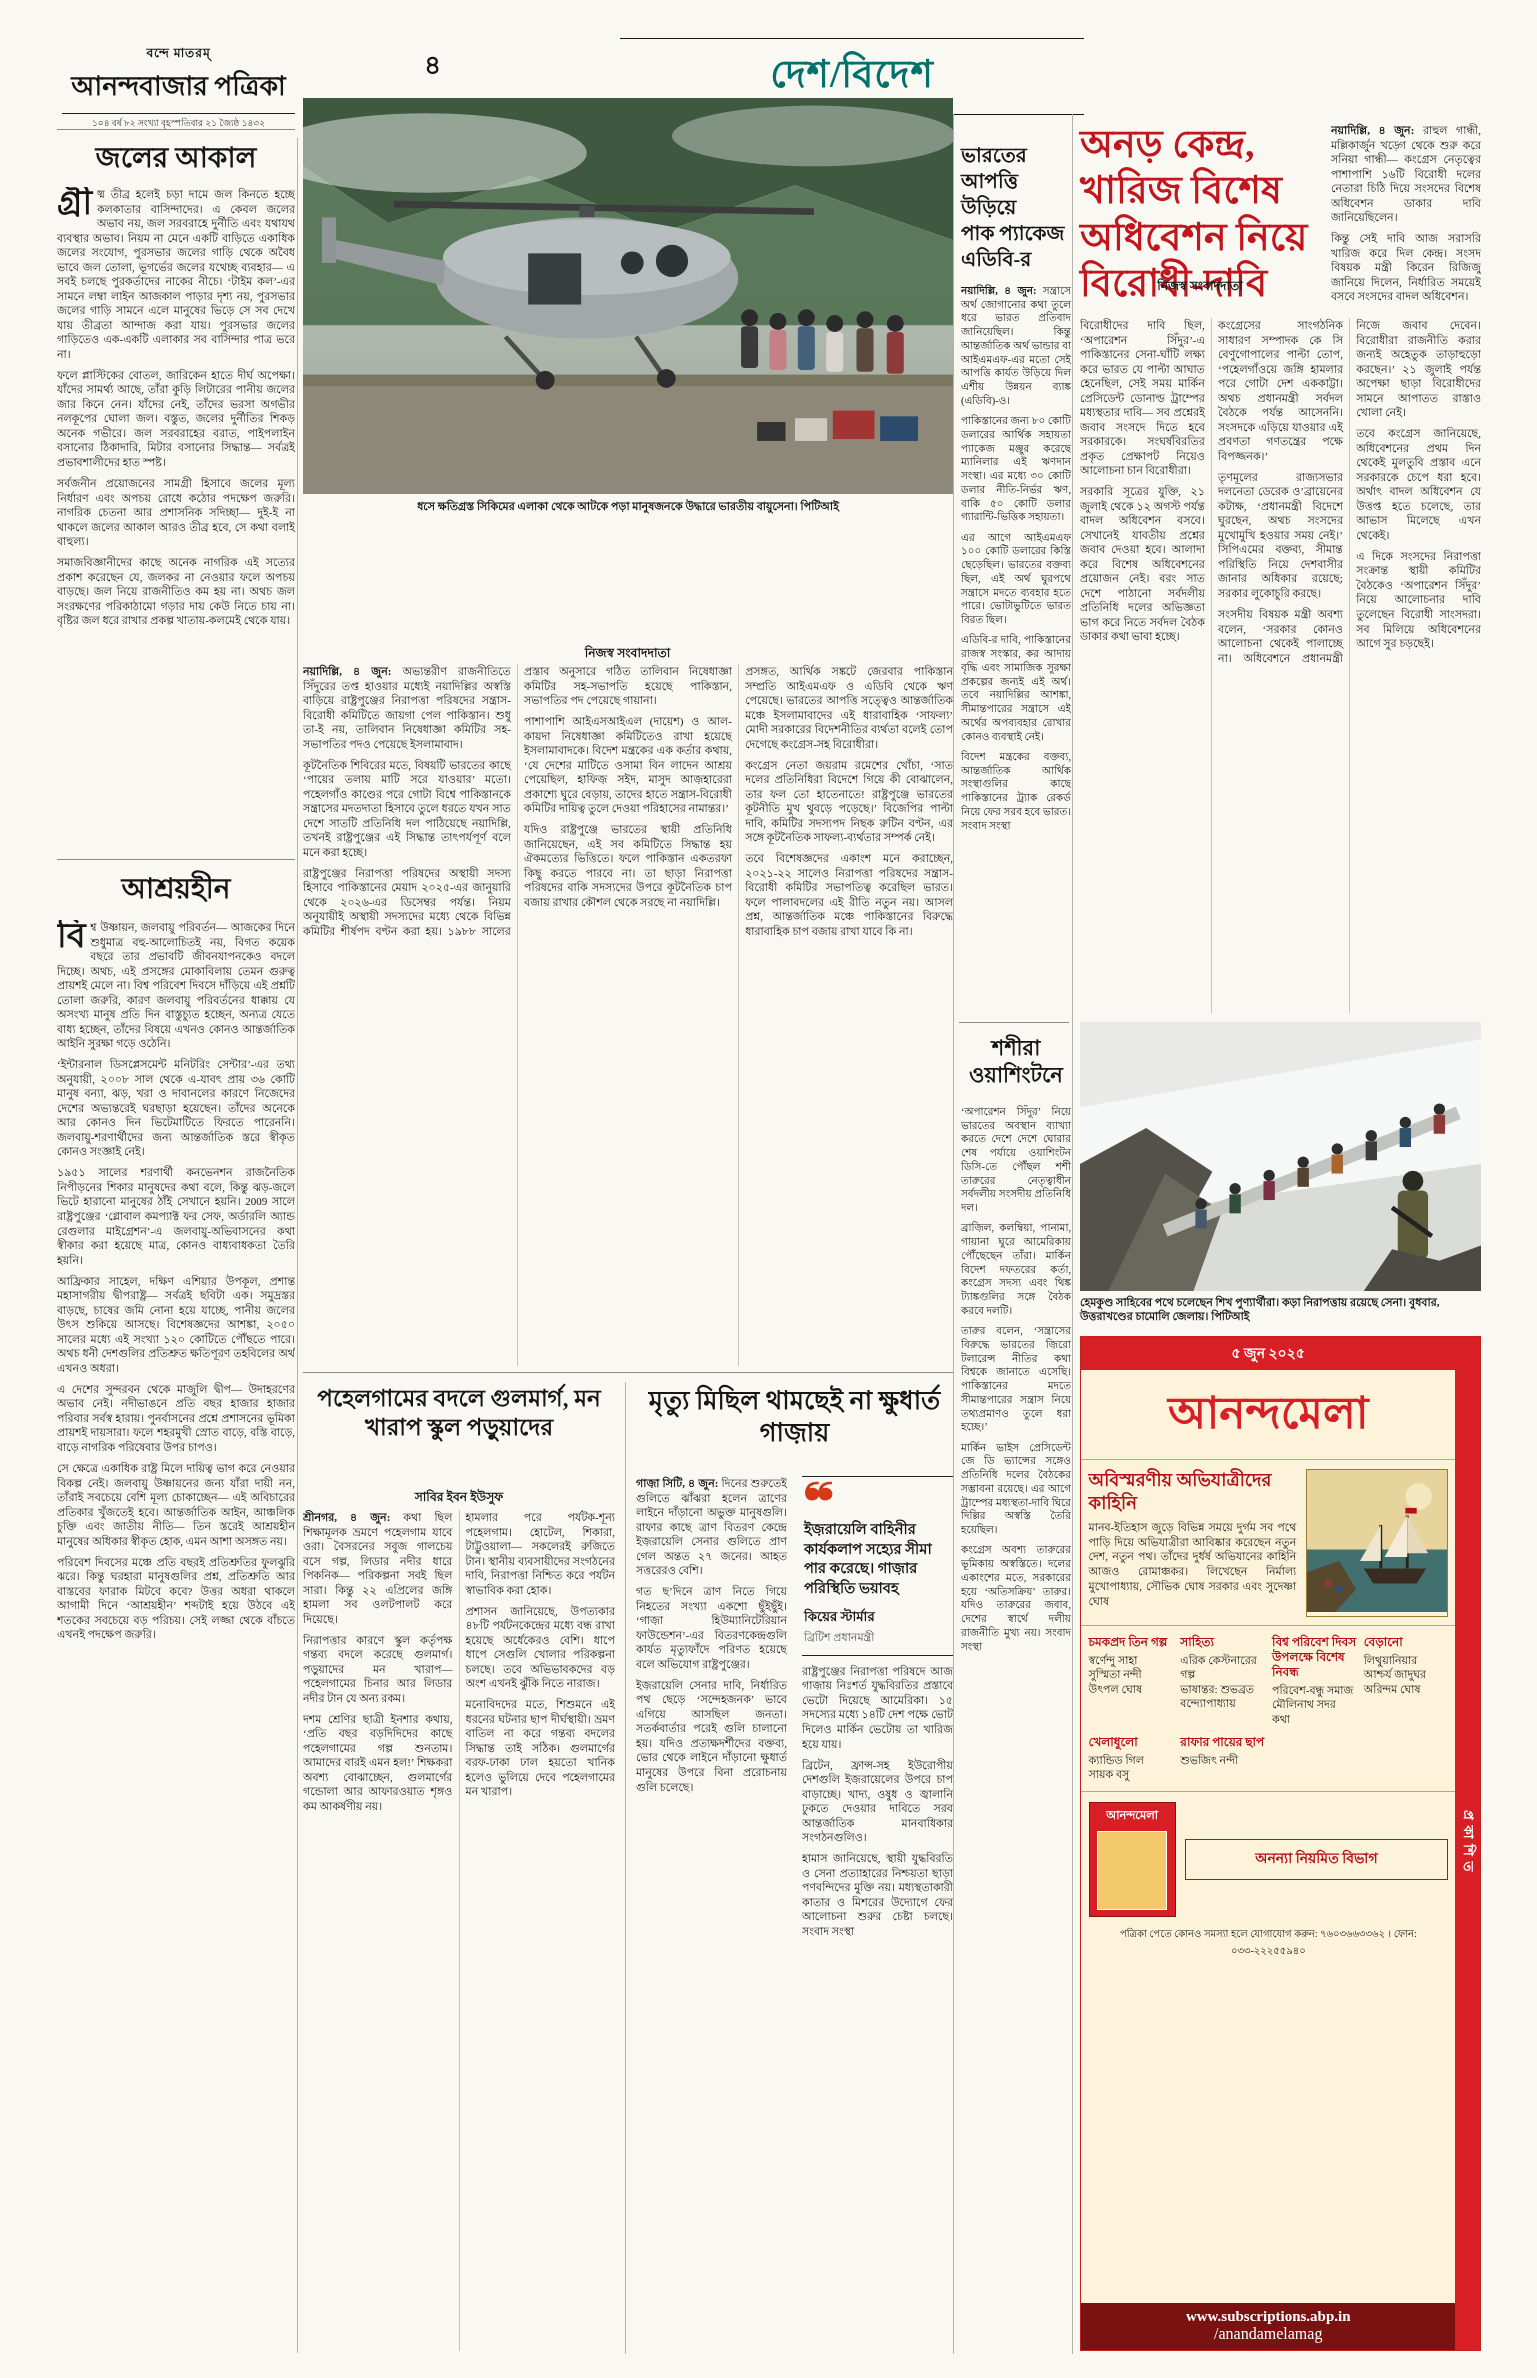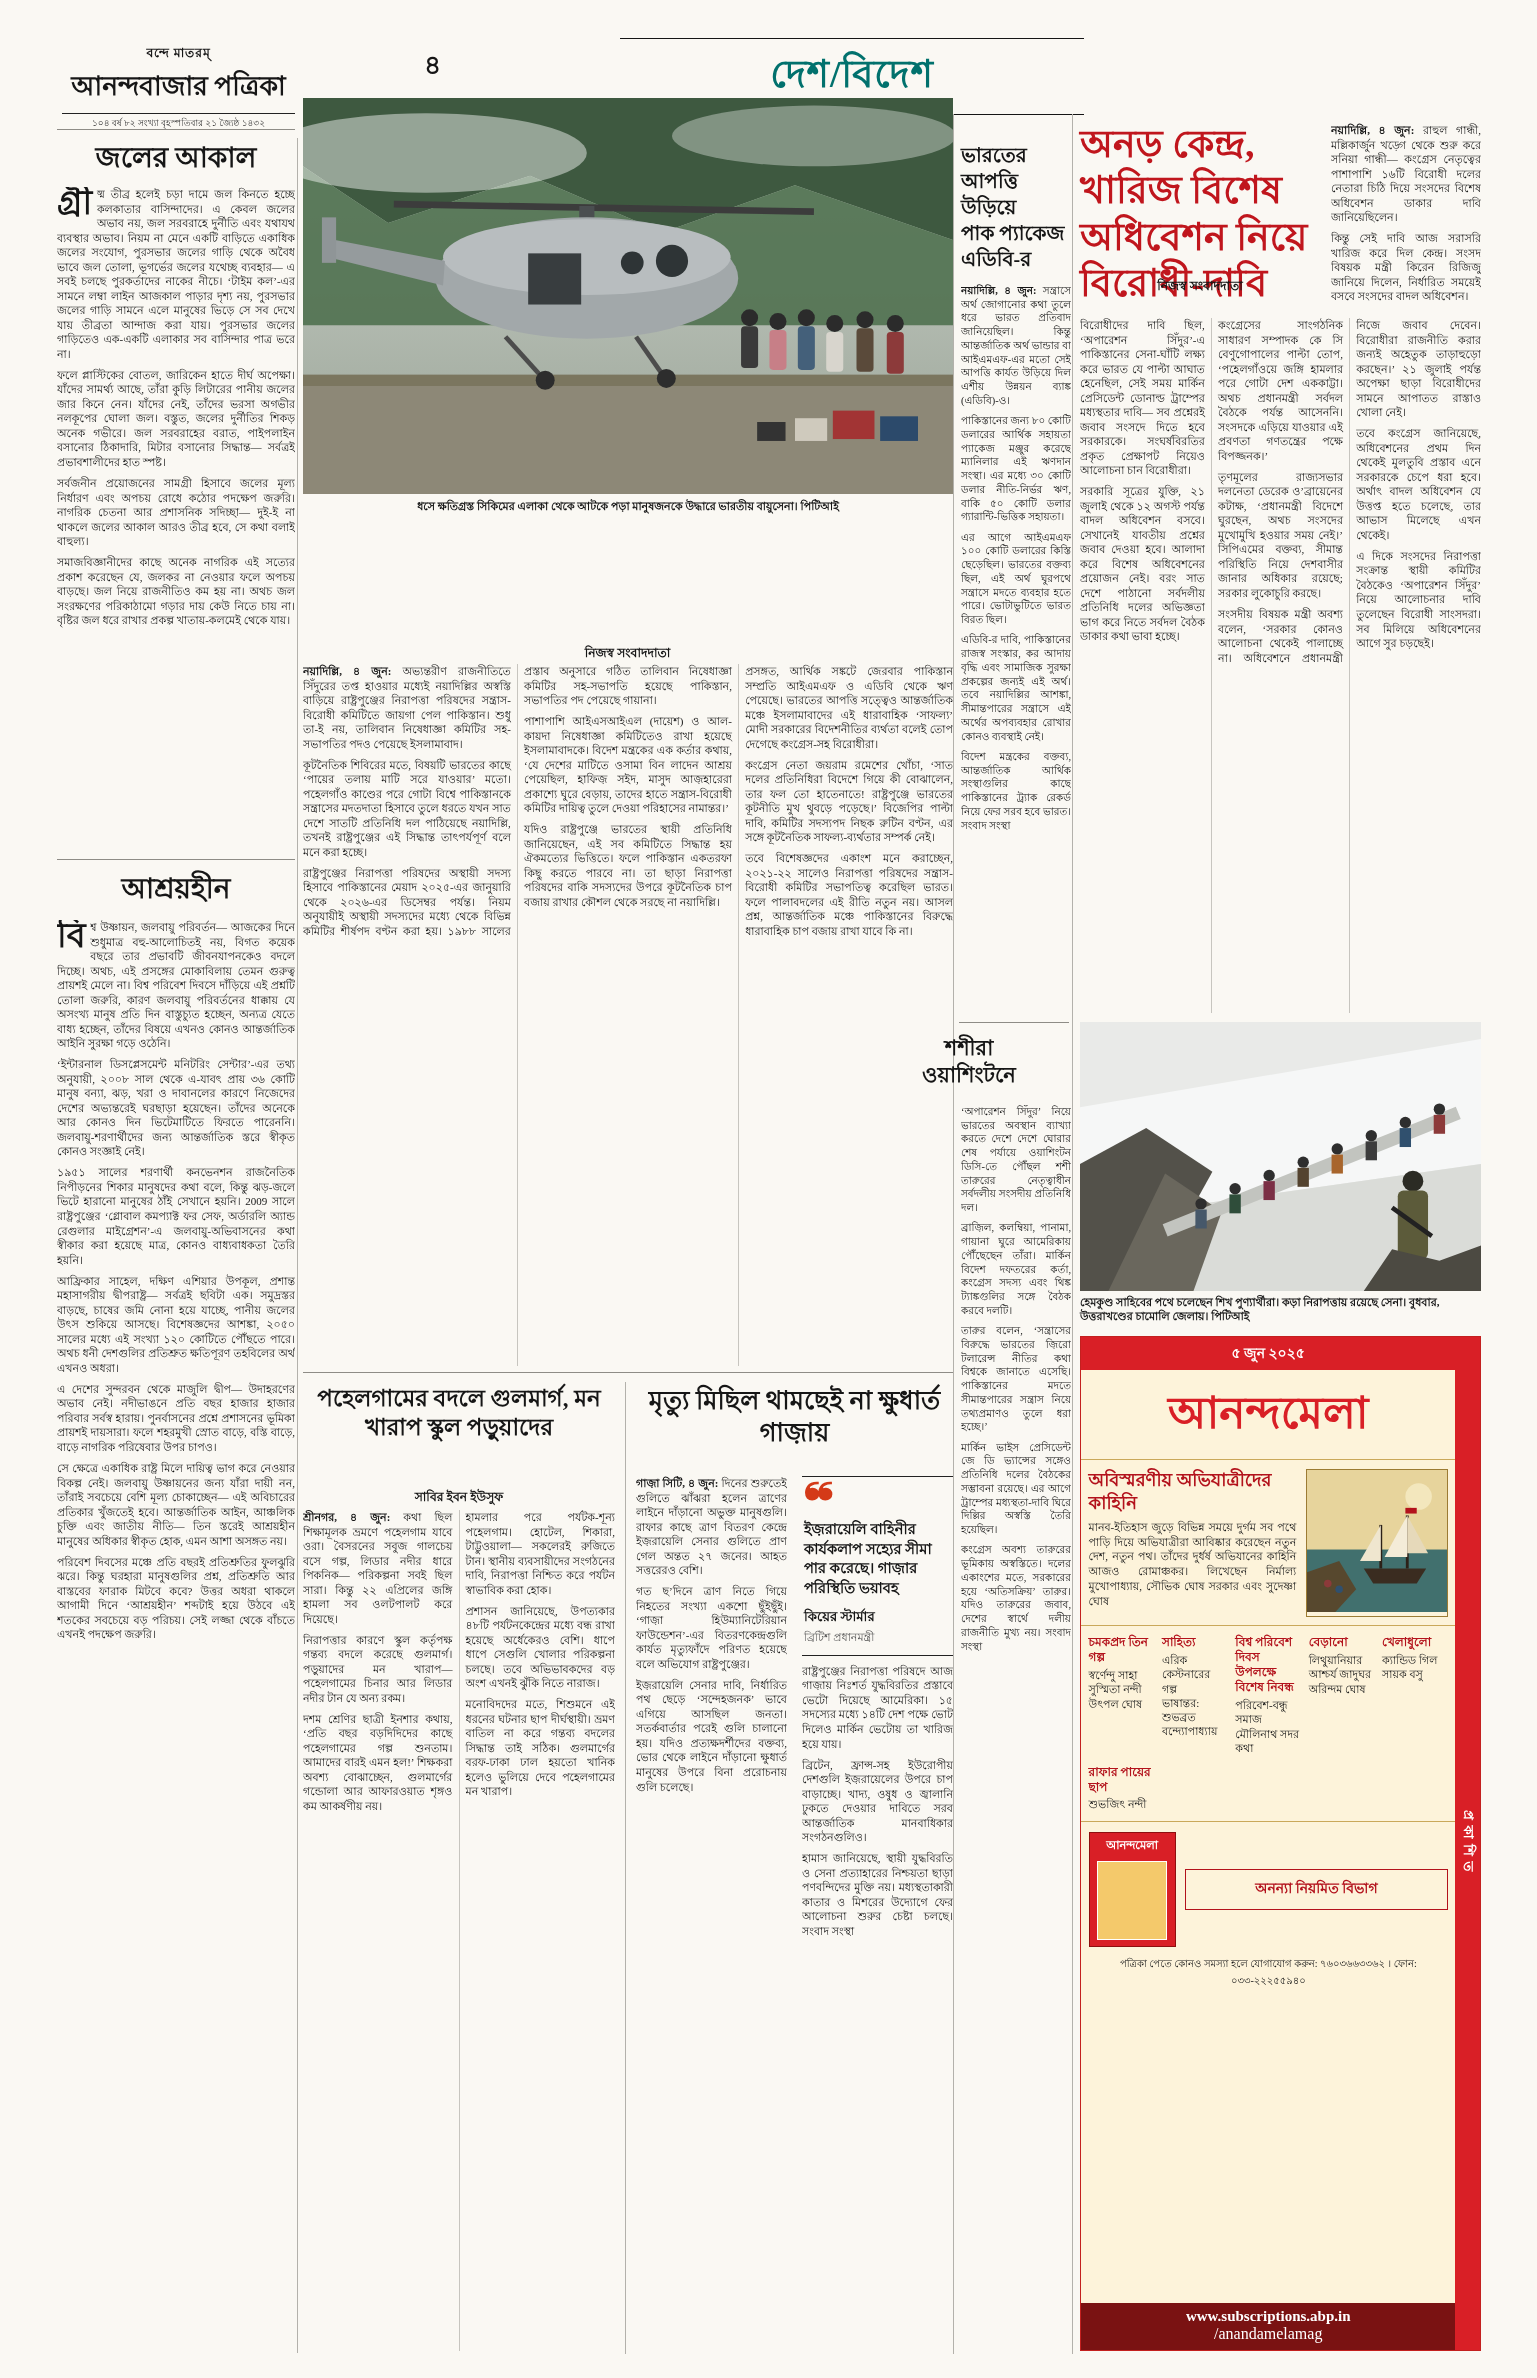--- a/index.html
+++ b/index.html
@@ -43,21 +43,21 @@
   
   .ad{border:1.9px solid #c3201f;background:#fdf3da;overflow:hidden}
   .ad-side{position:absolute;top:0;right:0;bottom:0;width:24.6px;background:#d91f26;display:flex;align-items:center;justify-content:center}
   .ad-side span{writing-mode:vertical-rl;color:#fff;font-size:13.2px;font-weight:bold;letter-spacing:5.7px}
   .ad-date{background:#d91f26;color:#fff;font-size:14px;font-weight:bold;text-align:center;padding:4.7px 0;margin-right:24.6px}
   .ad-logo{font-size:44px;font-weight:bold;color:#d91f26;text-align:center;padding:9.5px 0 5.7px;margin-right:24.6px;border-bottom:0.9px solid #caa85a}
   .ad-feature{display:flex;gap:9.5px;padding:9.5px 7.6px 7.6px;margin-right:24.6px;border-bottom:0.9px solid #caa85a}
   .ad-f-title{font-size:18px;font-weight:bold;color:#b3121c;line-height:1.25;margin-bottom:5.7px}
   .ad-f-body{font-size:11px;line-height:1.35;text-align:justify}
   .ad-ill{flex:0 0 142px;border:0.9px solid #9c7b33}
-  .ad-grid{display:grid;grid-template-columns:1fr 1fr 1fr 1fr 1fr;gap:9.5px 7.6px;padding:9.5px 7.6px;margin-right:24.6px;border-bottom:0.9px solid #caa85a}
+  .ad-grid{display:grid;grid-template-columns:1fr 1fr 1fr 1fr;gap:9.5px 7.6px;padding:9.5px 7.6px;margin-right:24.6px;border-bottom:0.9px solid #caa85a}
   .ad-sec-title{font-size:12px;font-weight:bold;color:#b3121c;line-height:1.25;margin-bottom:2.8px}
   .ad-sec-name{font-size:11px;line-height:1.3}
   .ad-bottom{display:flex;gap:9.5px;align-items:center;padding:9.5px 7.6px;margin-right:24.6px}
   .ad-cover{flex:0 0 87px;height:115px;background:#d91f26;border:0.9px solid #8e0f0f;color:#fff;text-align:center;font-size:11.4px;font-weight:bold;padding-top:3.8px}
   .ad-cover .art{margin:5.7px auto 0;width:70px;height:79px;background:#f4c96b;border:0.9px solid #fff}
   .ad-regular{border:1.4px solid #b3121c;color:#b3121c;font-size:14px;font-weight:bold;text-align:center;padding:7.6px 9.5px;flex:1}
   .ad-note{font-size:10px;text-align:center;margin:0 32px 3.8px 7.6px}
   .ad-band{position:absolute;left:0;right:24.6px;bottom:0;background:#7a1212;color:#fff;text-align:center;padding:5.7px 0 6.6px}
   .ad-band .web{font-size:15px;font-weight:bold}
   .ad-band .soc{font-size:16px}
@@ -206,21 +206,21 @@
     <div>এডিবি-র</div>
   </div>
   <div class="abs clip" style="left:961px;top:284px;width:110px;height:731px">
     <p class="body small"><span class="dateline">নয়াদিল্লি, ৪ জুন:</span> <span>সন্ত্রাসে অর্থ জোগানোর কথা তুলে ধরে ভারত প্রতিবাদ জানিয়েছিল। কিন্তু আন্তর্জাতিক অর্থ ভান্ডার বা আইএমএফ-এর মতো সেই আপত্তি কার্যত উড়িয়ে দিল এশীয় উন্নয়ন ব্যাঙ্ক (এডিবি)-ও।</span></p>
     <p class="body small">পাকিস্তানের জন্য ৮০ কোটি ডলারের আর্থিক সহায়তা প্যাকেজ মঞ্জুর করেছে ম্যানিলার এই ঋণদান সংস্থা। এর মধ্যে ৩০ কোটি ডলার নীতি-নির্ভর ঋণ, বাকি ৫০ কোটি ডলার গ্যারান্টি-ভিত্তিক সহায়তা।</p>
     <p class="body small">এর আগে আইএমএফ ১০০ কোটি ডলারের কিস্তি ছেড়েছিল। ভারতের বক্তব্য ছিল, এই অর্থ ঘুরপথে সন্ত্রাসে মদতে ব্যবহার হতে পারে। ভোটাভুটিতে ভারত বিরত ছিল।</p>
     <p class="body small">এডিবি-র দাবি, পাকিস্তানের রাজস্ব সংস্কার, কর আদায় বৃদ্ধি এবং সামাজিক সুরক্ষা প্রকল্পের জন্যই এই অর্থ। তবে নয়াদিল্লির আশঙ্কা, সীমান্তপারের সন্ত্রাসে এই অর্থের অপব্যবহার রোখার কোনও ব্যবস্থাই নেই।</p>
     <p class="body small">বিদেশ মন্ত্রকের বক্তব্য, আন্তর্জাতিক আর্থিক সংস্থাগুলির কাছে পাকিস্তানের ট্র্যাক রেকর্ড নিয়ে ফের সরব হবে ভারত। সংবাদ সংস্থা</p>
   </div>
 
-  <h2 class="abs center bold" style="left:914px;top:1035px;width:110px;font-size:21px;line-height:1.3">শশীরা ওয়াশিংটনে</h2>
+  <h2 class="abs center bold" style="left:961px;top:1035px;width:110px;font-size:21px;line-height:1.3">শশীরা ওয়াশিংটনে</h2>
   <div class="abs clip" style="left:961px;top:1105px;width:110px;height:1246px">
     <p class="body small">‘অপারেশন সিঁদুর’ নিয়ে ভারতের অবস্থান ব্যাখ্যা করতে দেশে দেশে ঘোরার শেষ পর্যায়ে ওয়াশিংটন ডিসি-তে পৌঁছল শশী তারুরের নেতৃত্বাধীন সর্বদলীয় সংসদীয় প্রতিনিধি দল।</p>
     <p class="body small">ব্রাজ়িল, কলম্বিয়া, পানামা, গায়ানা ঘুরে আমেরিকায় পৌঁছেছেন তাঁরা। মার্কিন বিদেশ দফতরের কর্তা, কংগ্রেস সদস্য এবং থিঙ্ক ট্যাঙ্কগুলির সঙ্গে বৈঠক করবে দলটি।</p>
     <p class="body small">তারুর বলেন, ‘সন্ত্রাসের বিরুদ্ধে ভারতের জ়িরো টলারেন্স নীতির কথা বিশ্বকে জানাতে এসেছি। পাকিস্তানের মদতে সীমান্তপারের সন্ত্রাস নিয়ে তথ্যপ্রমাণও তুলে ধরা হচ্ছে।’</p>
     <p class="body small">মার্কিন ভাইস প্রেসিডেন্ট জে ডি ভ্যান্সের সঙ্গেও প্রতিনিধি দলের বৈঠকের সম্ভাবনা রয়েছে। এর আগে ট্রাম্পের মধ্যস্থতা-দাবি ঘিরে দিল্লির অস্বস্তি তৈরি হয়েছিল।</p>
     <p class="body small">কংগ্রেস অবশ্য তারুরের ভূমিকায় অস্বস্তিতে। দলের একাংশের মতে, সরকারের হয়ে ‘অতিসক্রিয়’ তারুর। যদিও তারুরের জবাব, দেশের স্বার্থে দলীয় রাজনীতি মুখ্য নয়। সংবাদ সংস্থা</p>
   </div>
 
   <h1 class="abs h-red" style="left:1080px;top:121px;width:240px">অনড় কেন্দ্র, খারিজ বিশেষ অধিবেশন নিয়ে বিরোধী-দাবি</h1>
   <div class="abs byline" style="left:1080px;top:273px;width:240px">নিজস্ব সংবাদদাতা</div>

